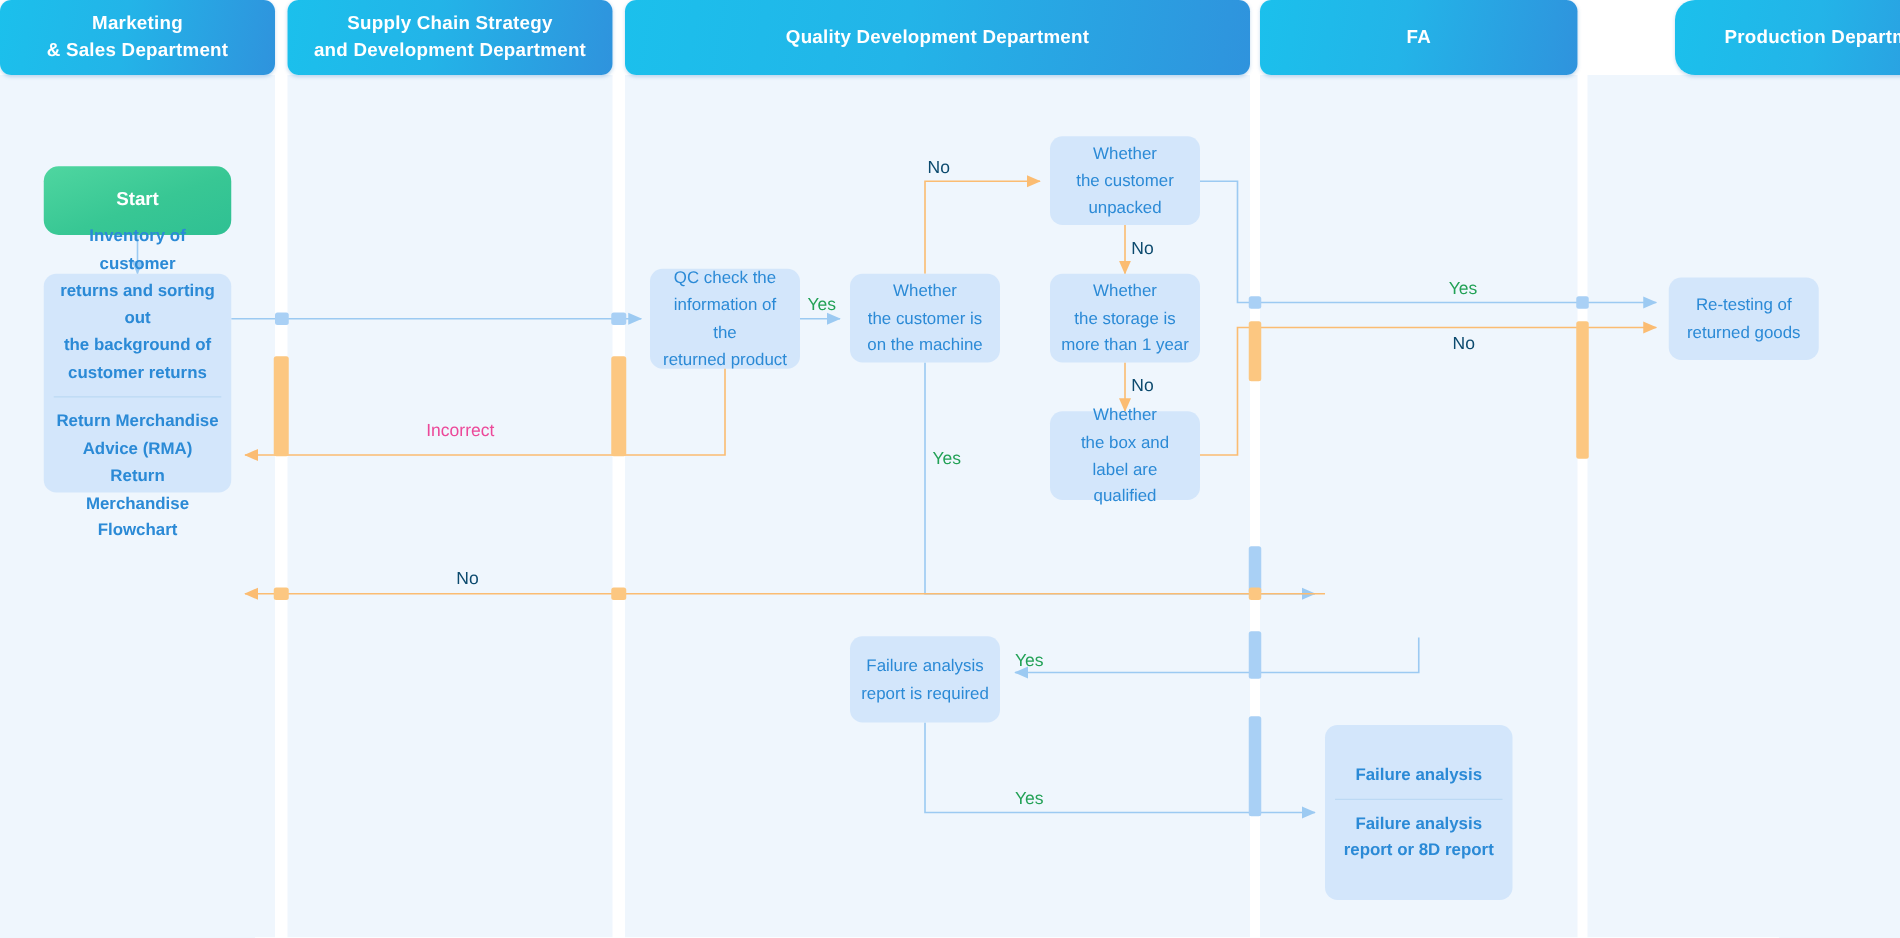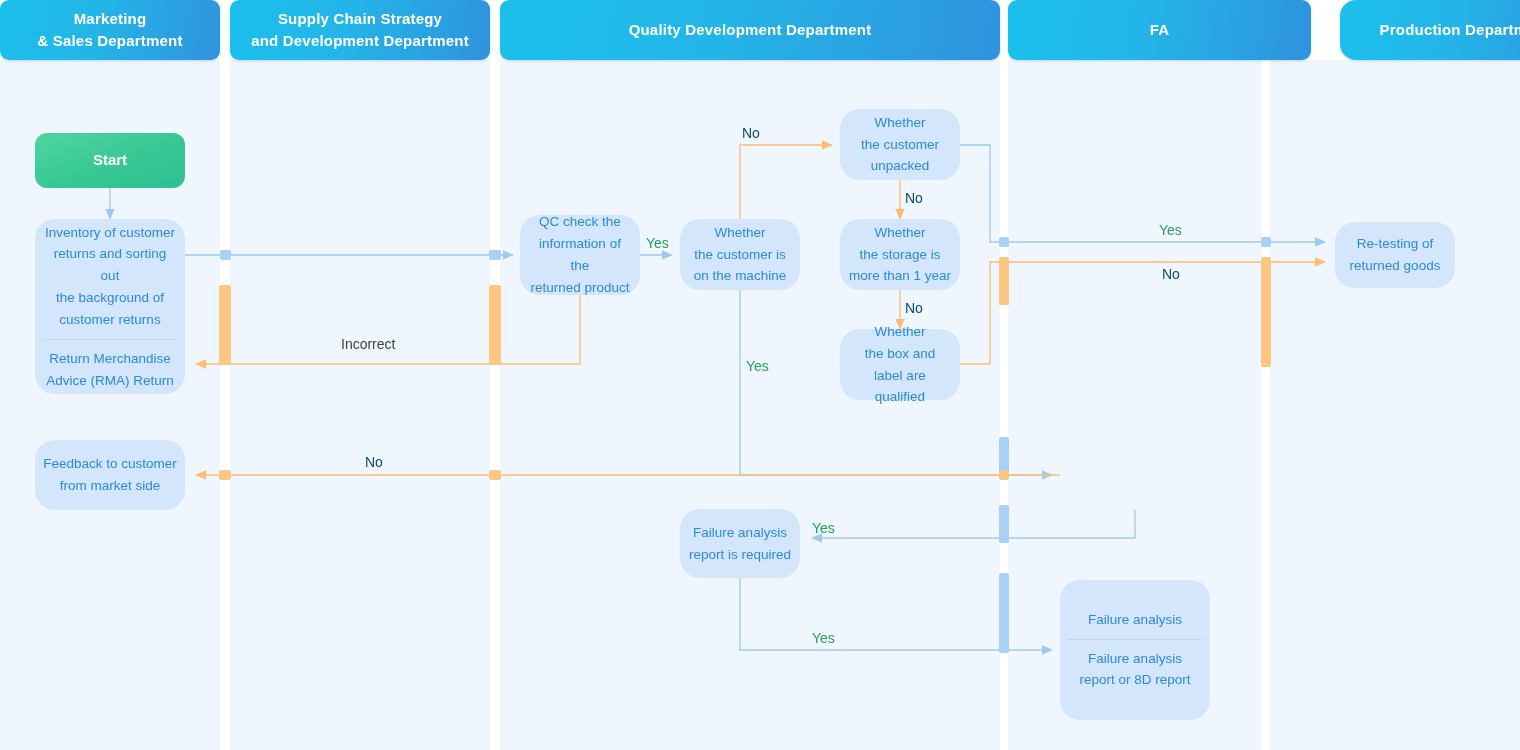--- a/index.html
+++ b/index.html
@@ -13,34 +13,34 @@
              color:#ffffff;display:flex;align-items:center;justify-content:center;
              text-align:center;font-weight:bold;font-size:15px;line-height:1.45;
              letter-spacing:.2px;
              background:linear-gradient(100deg,#1bc0ec 0%,#23b4e8 45%,#2f93dd 100%);
              box-shadow:0 1px 3px rgba(40,120,190,.25);}
 
   
   #wires{position:absolute;left:0;top:0;width:1520px;height:750px;}
 
   
-  .node{position:absolute;border-radius:20px;background:#d3e6fb;
+  .node{position:absolute;border-radius:10px;background:#d3e6fb;
         color:#2b8ad6;display:flex;flex-direction:column;align-items:center;
         justify-content:center;text-align:center;font-size:13.5px;line-height:1.62;
         padding:0 8px;box-sizing:border-box;}
   .node.start{background:linear-gradient(160deg,#4fd6a0 0%,#38c794 55%,#2fc093 100%);
               color:#ffffff;font-size:15px;font-weight:bold;border-radius:12px;}
-  .node .seg{width:100%;padding:8px 0;}
+  .node .seg{width:100%;padding:8px 0;font-weight:bold;}
   .node .seg + .seg{border-top:1px solid #bcd9f4;}
 
   
   .lbl{position:absolute;font-size:14px;white-space:nowrap;}
   .lbl.yes{color:#22a156;}
   .lbl.no{color:#0c4a6e;}
-  .lbl.incorrect{color:#404040;}
+  .lbl.incorrect{color:#ec4899;}
 
   
   .bridge{position:absolute;border-radius:2px;}
   .bridge.blue{background:#a9d0f5;}
   .bridge.orange{background:#fcc781;}
 </style>
 </head>
 <body>
 
 <div id="stage">
@@ -59,21 +59,21 @@
   </div>
   <div class="lane-head" style="left:230px;width:260px;">
     <div>
       <div>Supply Chain Strategy</div>
       <div>and Development Department</div>
     </div>
   </div>
   <div class="lane-head" style="left:500px;width:500px;text-align:right;">
     <div>Quality Development Department</div>
   </div>
-  <div class="lane-head" style="left:1008px;width:303px;">
+  <div class="lane-head" style="left:1008px;width:254px;">
     <div>FA</div>
   </div>
   <div class="lane-head" style="left:1340px;width:250px;border-radius:16px;">
     <div>Production Department</div>
   </div>
 
   <svg id="wires" viewBox="0 0 1520 750">
     <defs>
       <marker id="ab" markerWidth="9" markerHeight="9" refX="8" refY="4.5" orient="auto">
         <path d="M0,0.8 L8.5,4.5 L0,8.2 z" fill="#9ccaf2"></path>
@@ -137,27 +137,24 @@
   <div class="node" style="left:35px;top:219px;width:150px;height:175px;">
     <div class="seg">
       <div>Inventory of customer</div>
       <div>returns and sorting out</div>
       <div>the background of</div>
       <div>customer returns</div>
     </div>
     <div class="seg">
       <div>Return Merchandise</div>
       <div>Advice (RMA) Return</div>
-    </div>
-  </div>
-
-  <div class="node" style="left:35px;top:440px;width:150px;height:70px;">
-    <div>Feedback to customer</div>
-    <div>from market side</div>
-  </div>
+      <div>Merchandise Flowchart</div>
+    </div>
+  </div>
+
 
   <div class="node" style="left:520px;top:215px;width:120px;height:80px;">
     <div>QC check the</div>
     <div>information of the</div>
     <div>returned product</div>
   </div>
 
   <div class="node" style="left:680px;top:219px;width:120px;height:71px;">
     <div>Whether</div>
     <div>the customer is</div>

